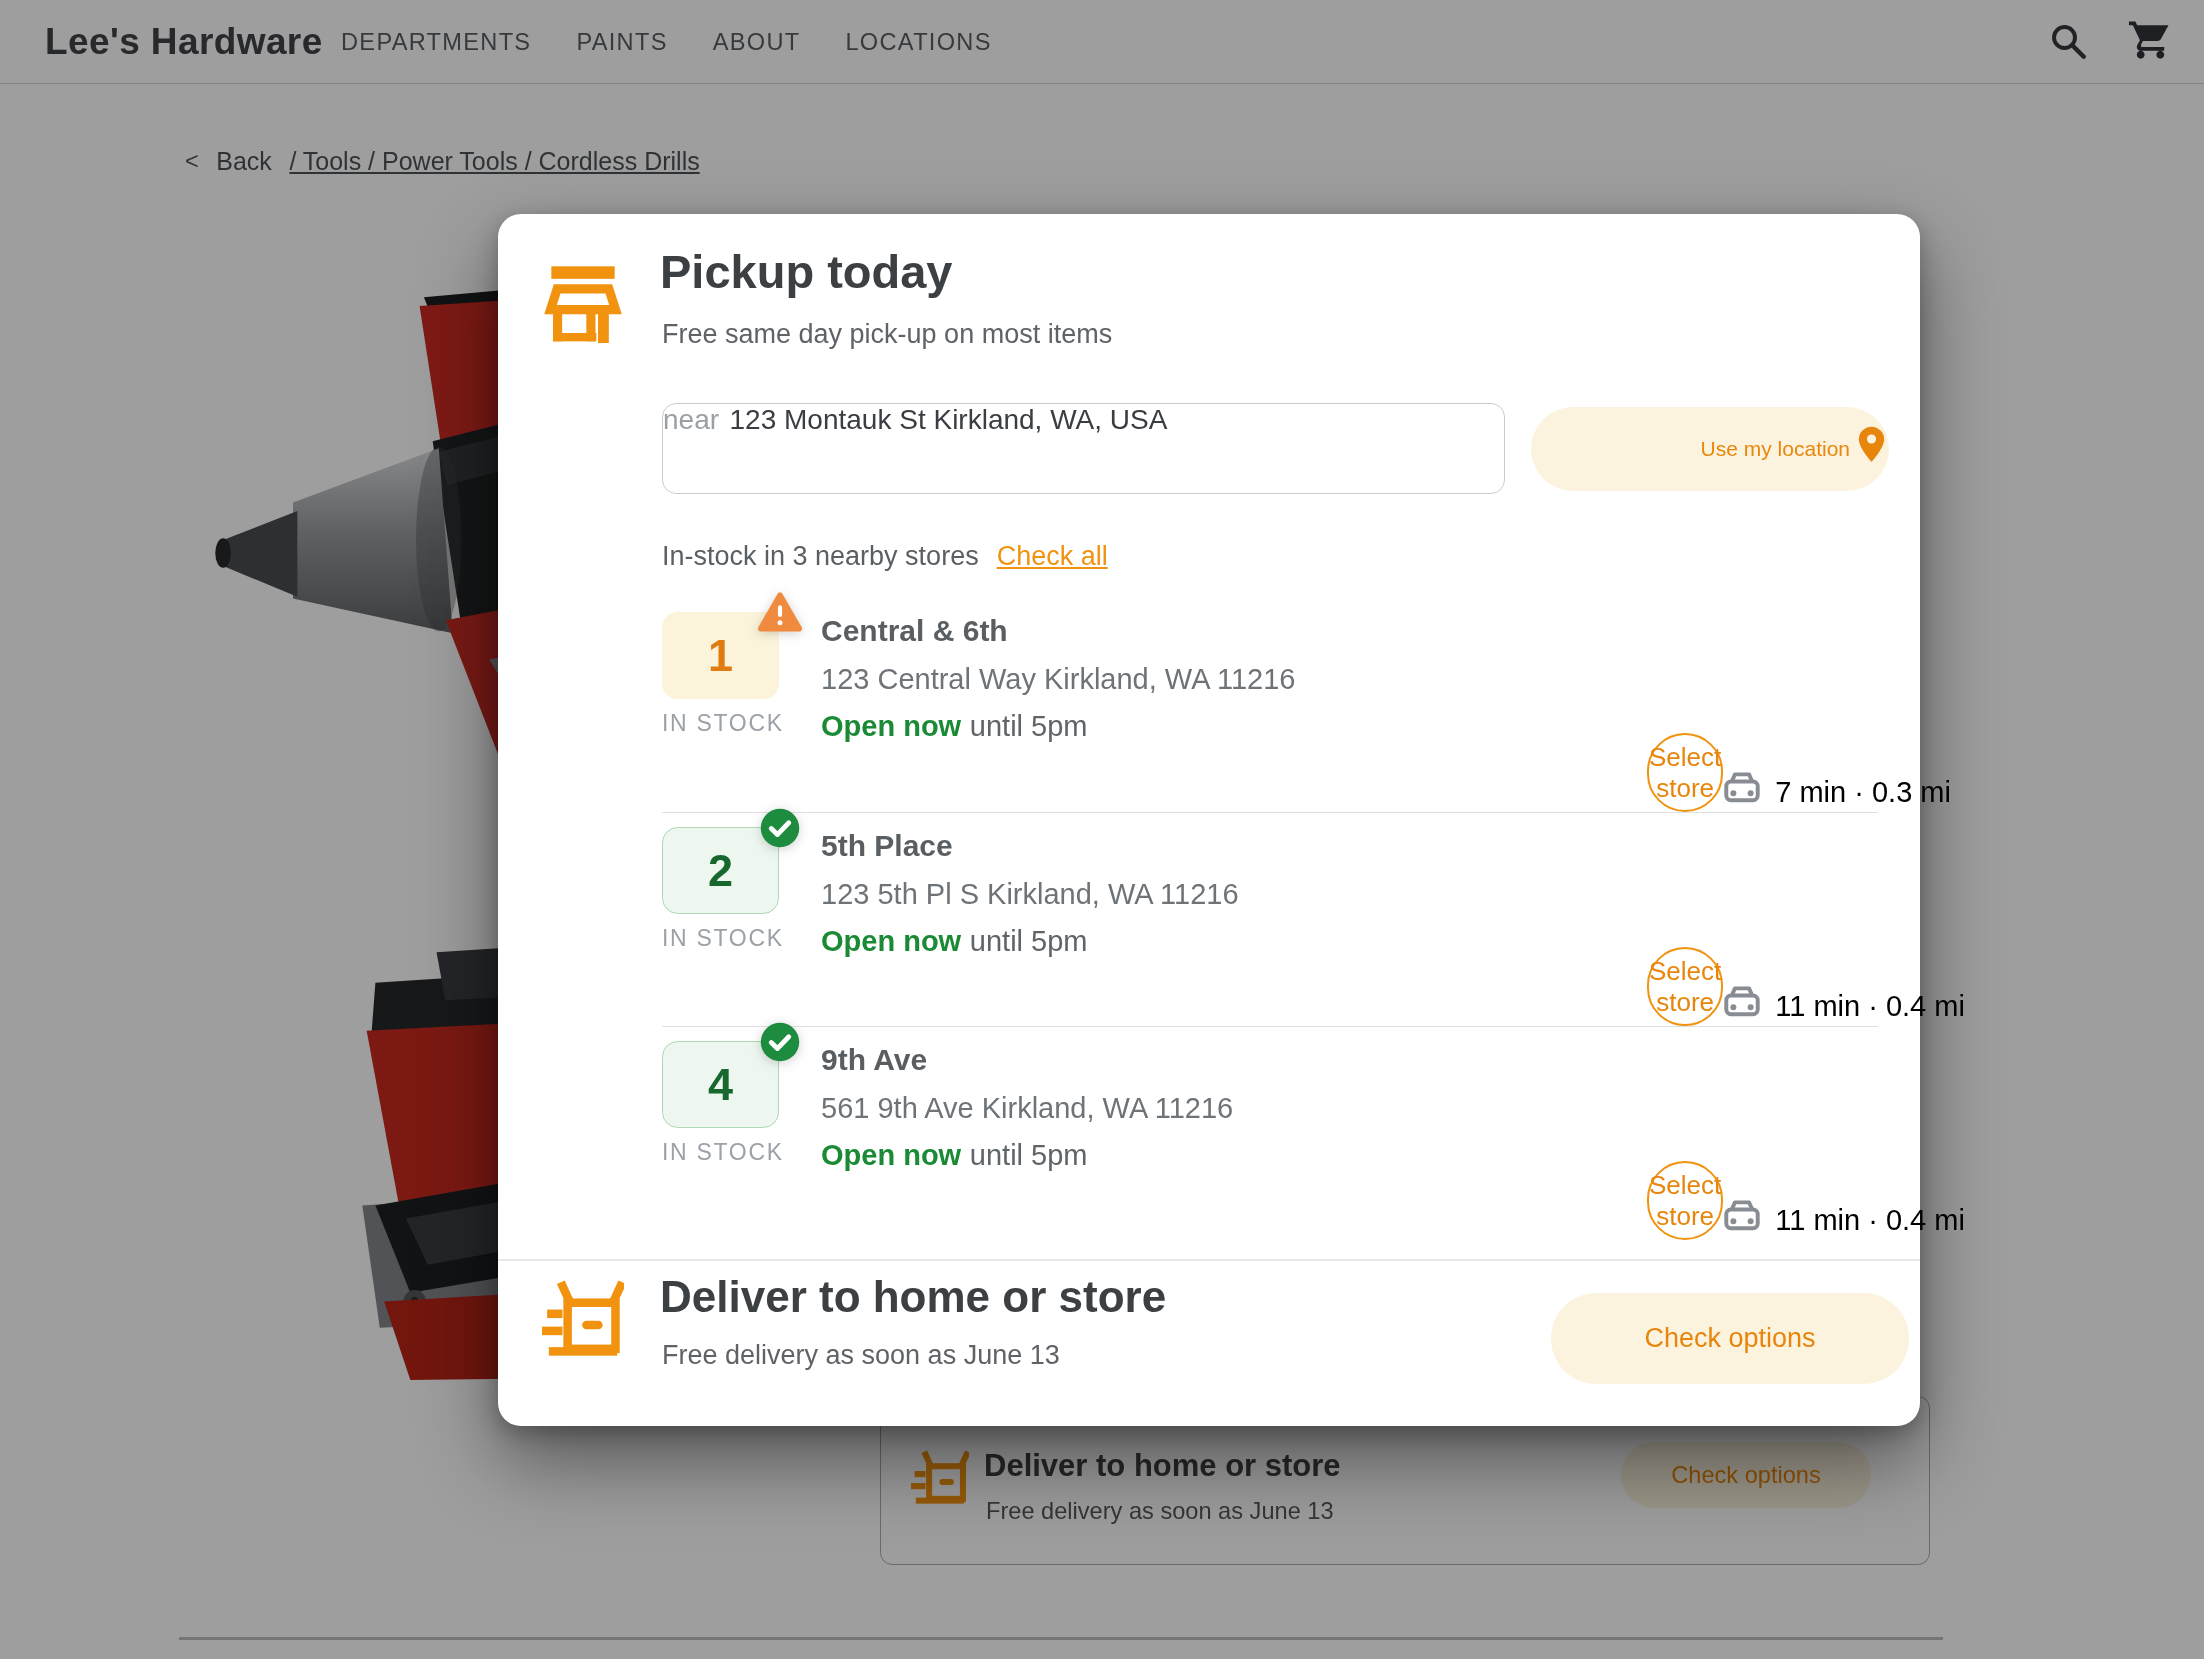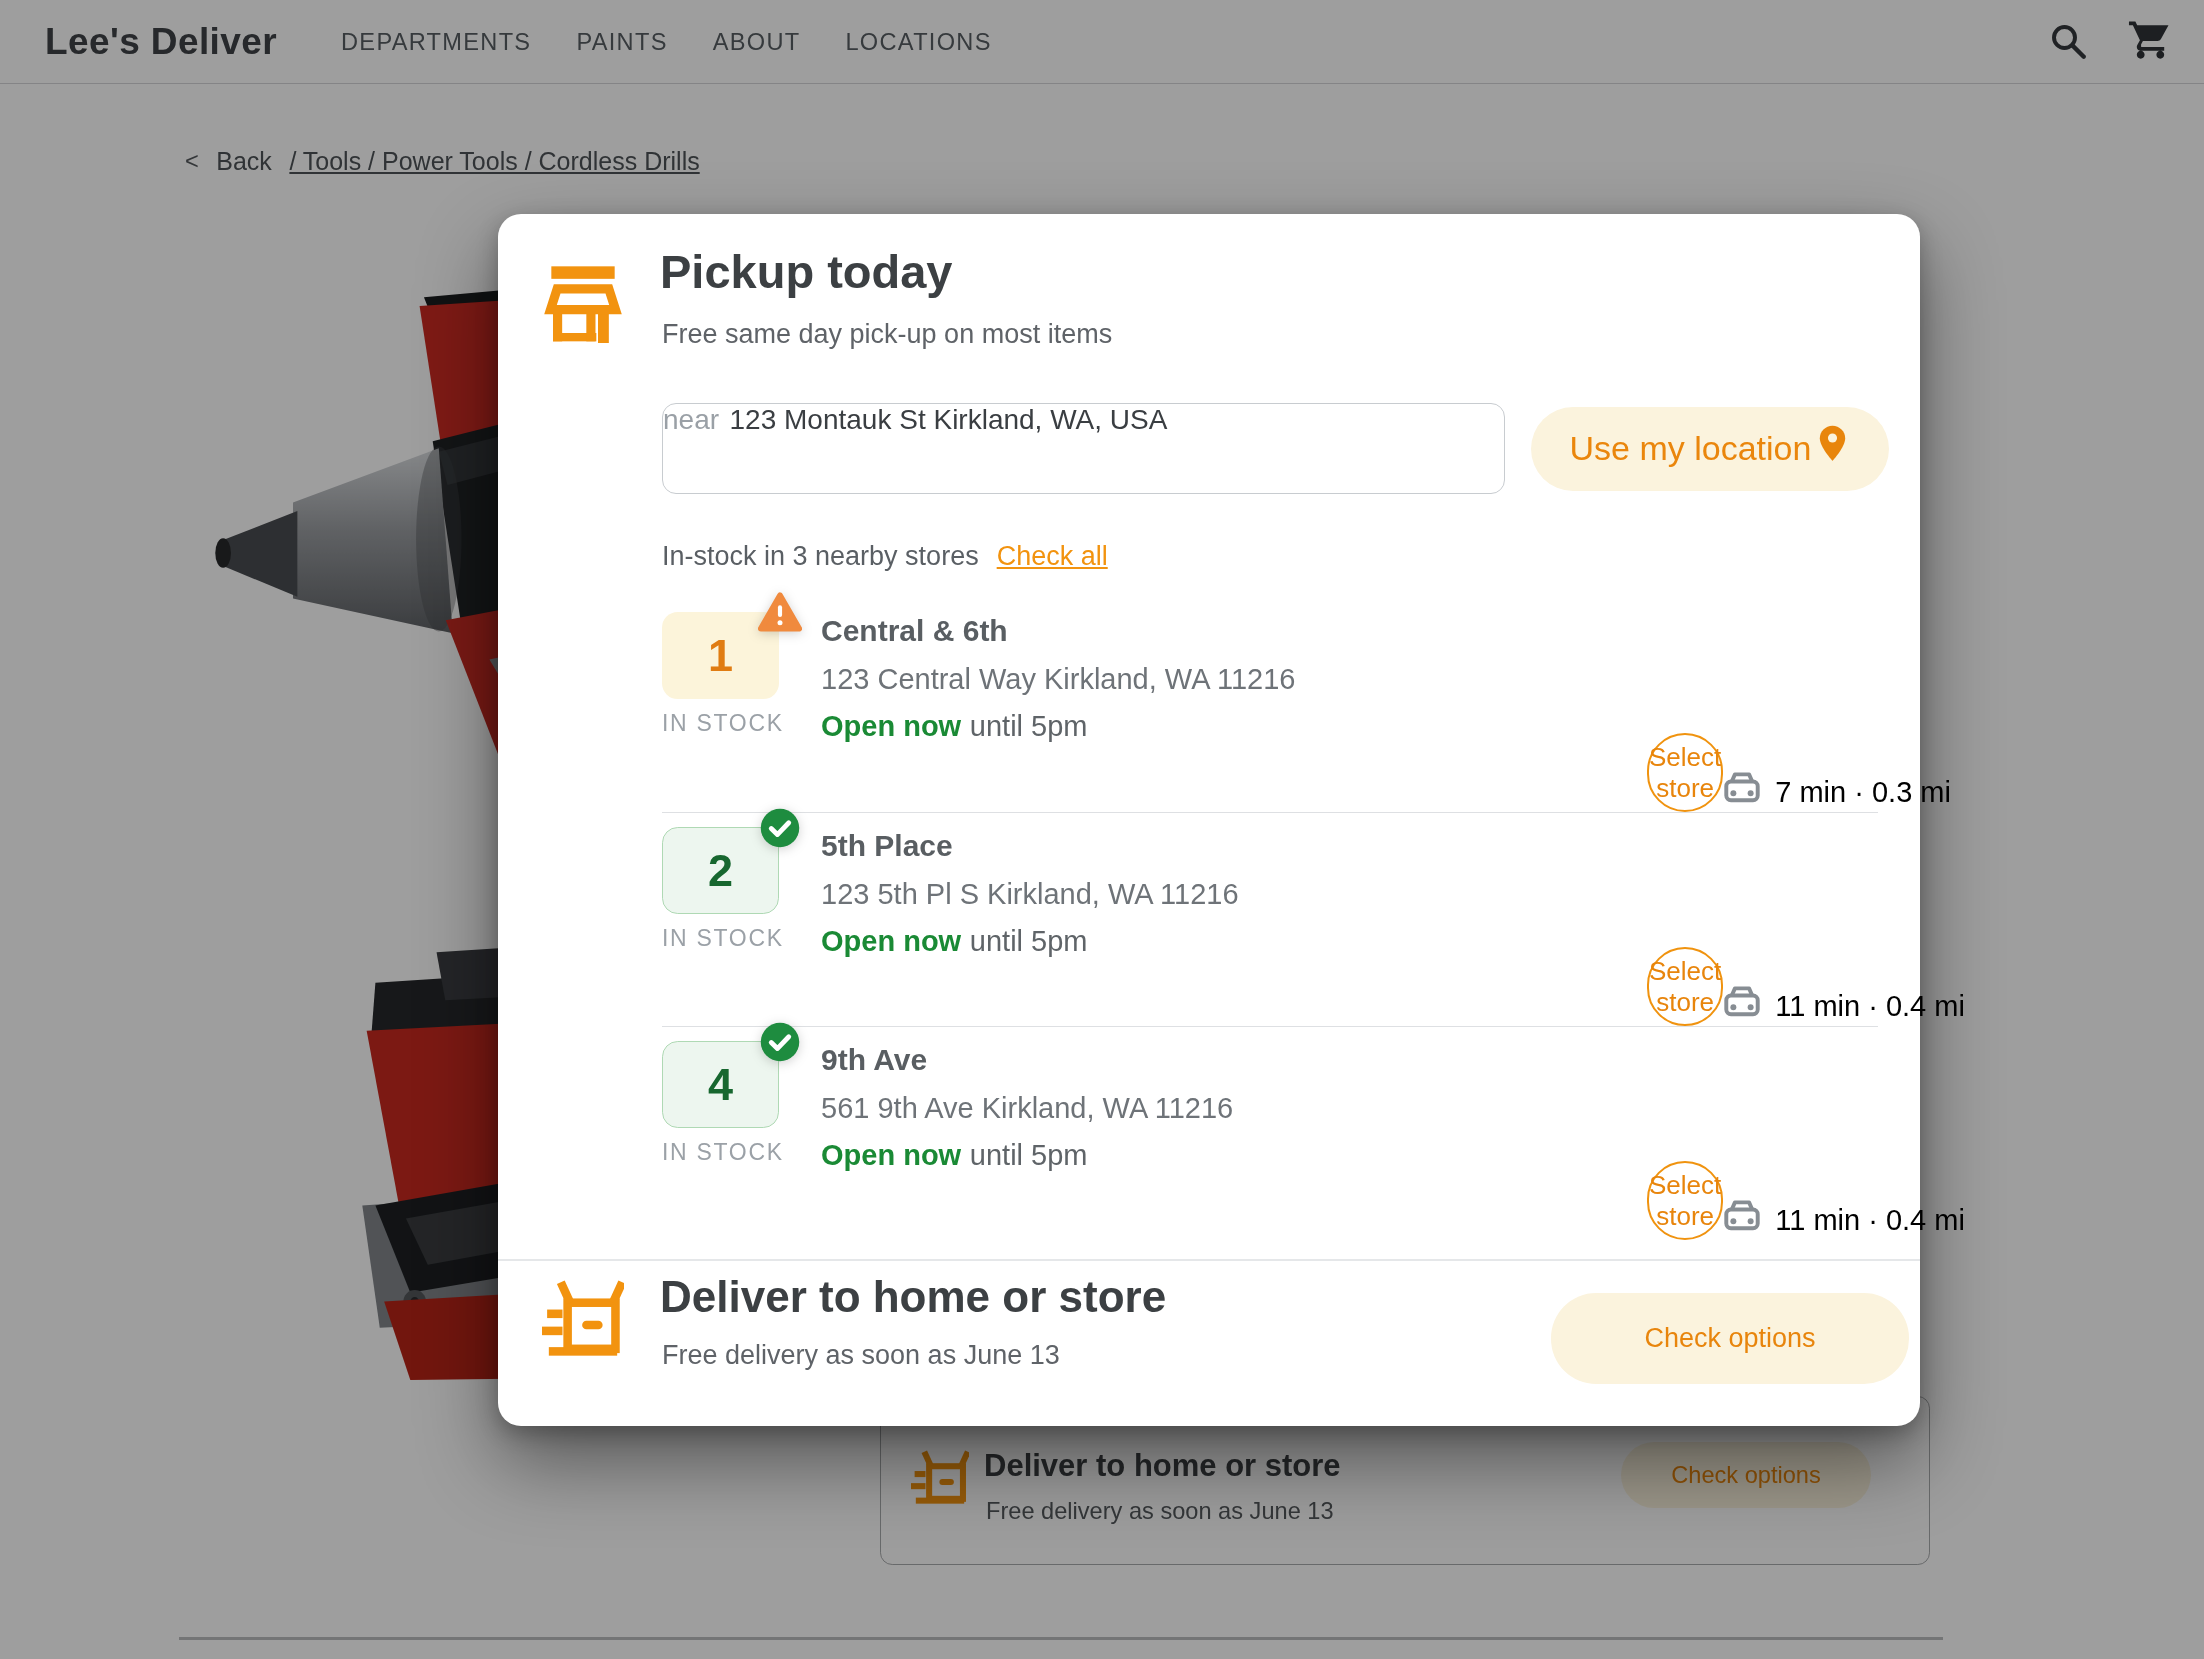--- a/index.html
+++ b/index.html
@@ -52,22 +52,22 @@
                  color:#3C4043; }
   .modal-subtitle { position:absolute; left:164px; top:105px; font-size:27px; color:#5F6368; }
 
   .input-row { position:absolute; left:164px; top:189px; display:flex; gap:26px; }
   .location-input { width:843px; height:91px; border:1.7px solid #C8CCD0; border-radius:14px;
                     display:flex; align-items:flex-start; font-size:28px;
                     background:#fff; gap:10.5px; }
   .loc-prefix { color:#9AA0A6; }
   .loc-value  { color:#3A3E42; }
   .use-loc-btn { width:358px; height:84px; margin-top:3.5px; border:none; border-radius:42px;
-                 background:#FBF3DD; color:#EA860C; font-size:34px; font-weight:500;
-                 font-family:inherit; display:flex; align-items:center; justify-content:center;
+                 background:#FBF3DD; color:#EA860C; font-size:21px; font-weight:500;
+                 font-family:inherit; display:flex; align-items:center; justify-content:flex-end;
                  gap:4px; }
 
   .stock-line { position:absolute; left:164px; top:327px; font-size:27px; color:#5A5F64; }
   .view-all { color:#F2930F; text-decoration:underline; margin-left:10.5px; font-weight:500; }
 
   .stores-list { position:absolute; left:164px; top:384px; width:1216px; }
   .store-row { display:flex; height:214px; padding-top:14px; position:relative; }
   .store-row + .store-row { border-top:1.7px solid #DEE0E3; }
 
   .badge-col { width:159px; }
@@ -106,21 +106,21 @@
                font-size:27px; font-weight:500; font-family:inherit; }
 </style>
 </head>
 <body>
 
 <div class="root">
 
   <div class="page">
 
     <div class="top-header">
-      <div class="logo">Lee's Deliver</div>
+      <div class="logo">Lee's Hardware</div>
       <nav class="main-nav">
         <span class="nav-item">DEPARTMENTS</span>
         <span class="nav-item">PAINTS</span>
         <span class="nav-item">ABOUT</span>
         <span class="nav-item">LOCATIONS</span>
       </nav>
       <div class="header-icons">
         <span>
           <svg width="42" height="42" viewBox="0 0 48 48">
             <circle cx="20" cy="20" r="12" fill="none" stroke="#34383C" stroke-width="4.5"></circle>

